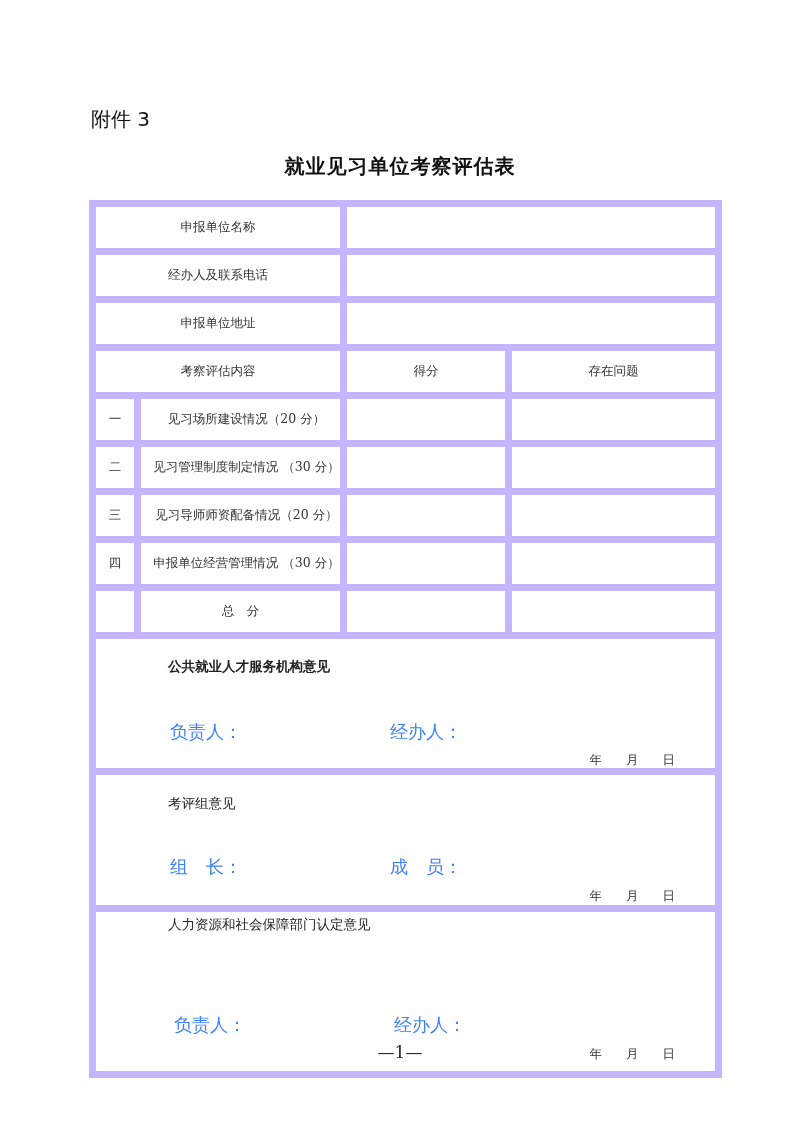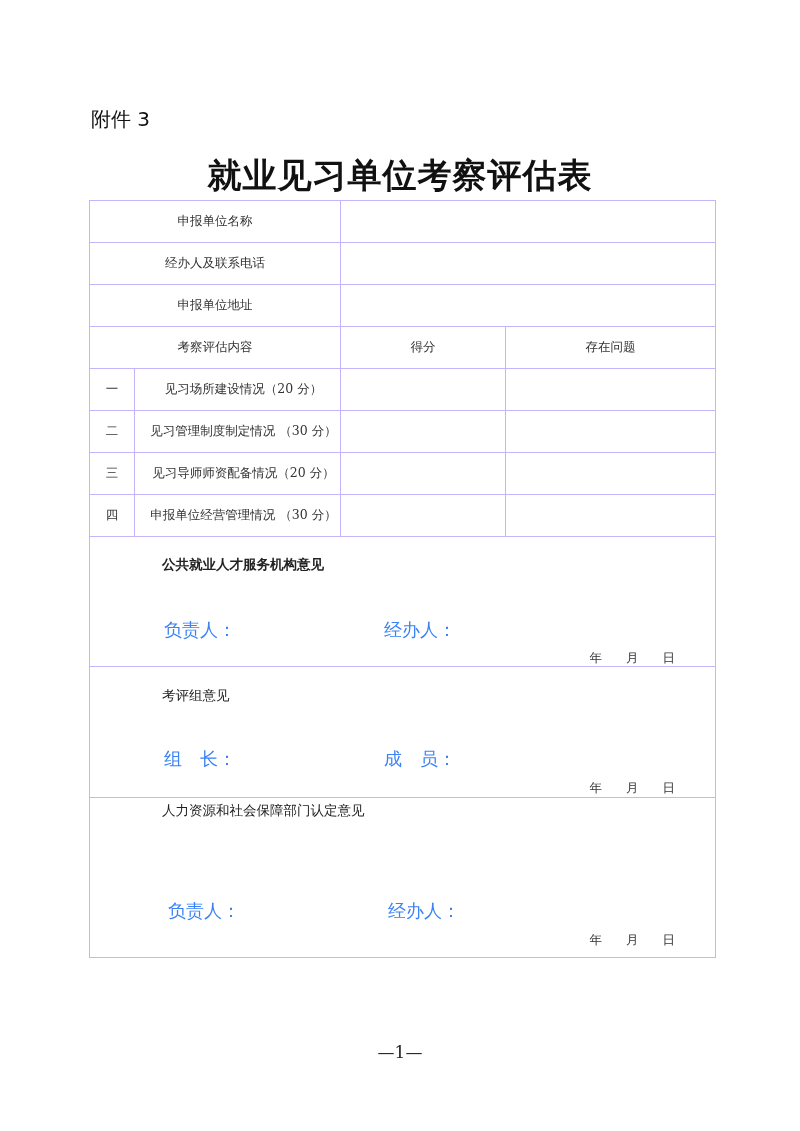--- a/index.html
+++ b/index.html
@@ -6,28 +6,28 @@
     body {
       width: 800px; height: 1131px; background: #ffffff; position: relative;
       font-family: "DejaVu Serif", serif; color: #222;
     }
     .attach {
       position: absolute; left: 91px; top: 106px;
       font-family: "DejaVu Sans", sans-serif; font-size: 20px; color: #111;
     }
     .title {
       position: absolute; left: 0; width: 800px; top: 153px; text-align: center;
-      font-size: 34px; font-weight: bold; color: #111; letter-spacing: 1px;
+      font-size: 20px; font-weight: bold; color: #111; letter-spacing: 1px;
     }
     table.form {
       position: absolute; left: 89px; top: 200px; width: 626px;
       border-collapse: collapse; table-layout: fixed;
       font-size: 12.5px; color: #333;
     }
-    table.form td { border: 1px solid #c4b5fd; padding: 0; vertical-align: middle; text-align: center; }
+    table.form td { border: 7px solid #c4b5fd; padding: 0; vertical-align: middle; text-align: center; }
     .c { text-align: center; }
     .l { text-align: left; padding-left: 12px !important; }
     .row42 td { height: 41px; }
     .opinion { position: relative; }
     .op-title { position: absolute; left: 72px; font-size: 13.5px; color: #222; }
     .op-sign { position: absolute; font-size: 18px; color: #3b82f6; }
     .op-date { position: absolute; right: 40px; font-size: 12.5px; color: #333; word-spacing: 20px; }
     .page-num {
       position: absolute; left: 0; width: 800px; top: 1042px; text-align: center;
       font-size: 17px; color: #222;
@@ -85,20 +85,26 @@
     <td></td>
     <td></td>
   </tr>
   <tr class="row42">
     <td class="c">四</td>
     <td class="l">申报单位经营管理情况 （30 分）</td>
     <td></td>
     <td></td>
   </tr>
 
+  <tr class="row42">
+    <td></td>
+    <td class="c">总　分</td>
+    <td></td>
+    <td></td>
+  </tr>
 
   <tr>
     <td colspan="4" style="height:129px;">
       <div class="opinion" style="height:129px;">
         <span class="op-title" style="top:19px;font-weight:bold;">公共就业人才服务机构意见</span>
         <span class="op-sign" style="left:74px; top:81px;">负责人：</span>
         <span class="op-sign" style="left:294px; top:81px;">经办人：</span>
         <span class="op-date" style="top:113px;">年 月 日</span>
       </div>
     </td>

